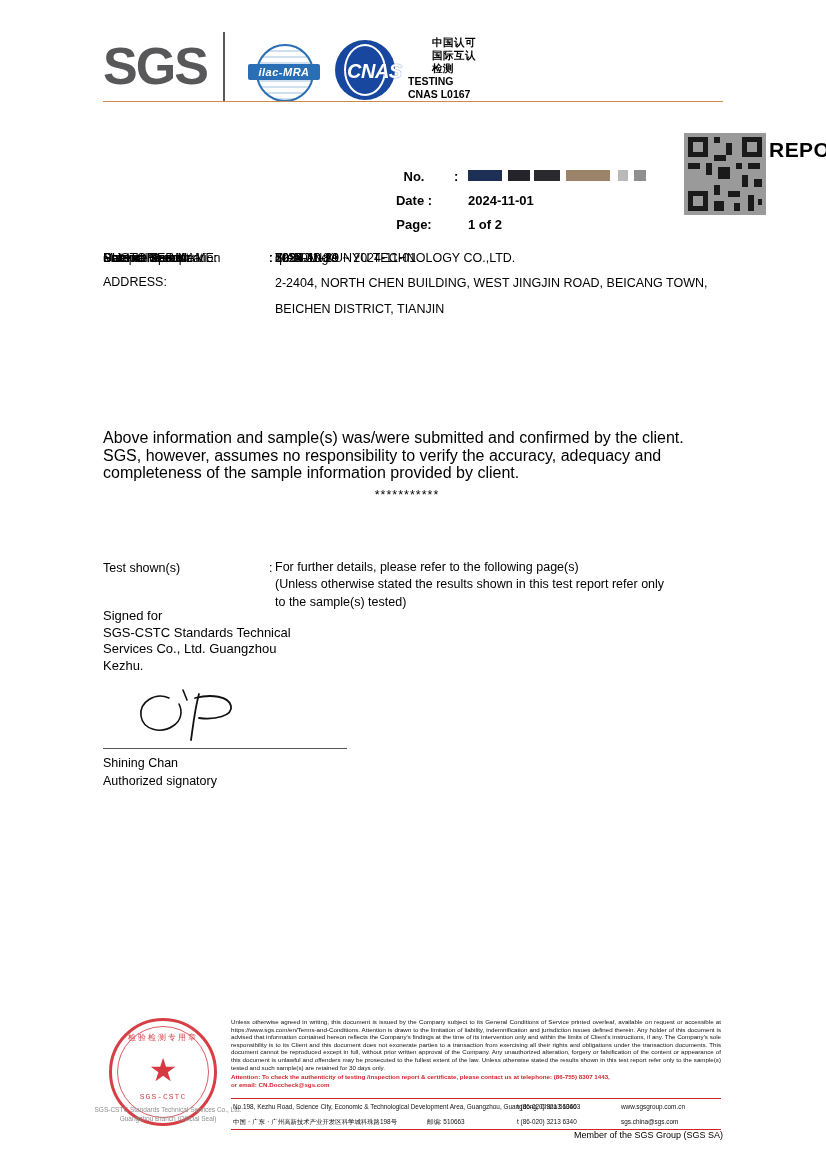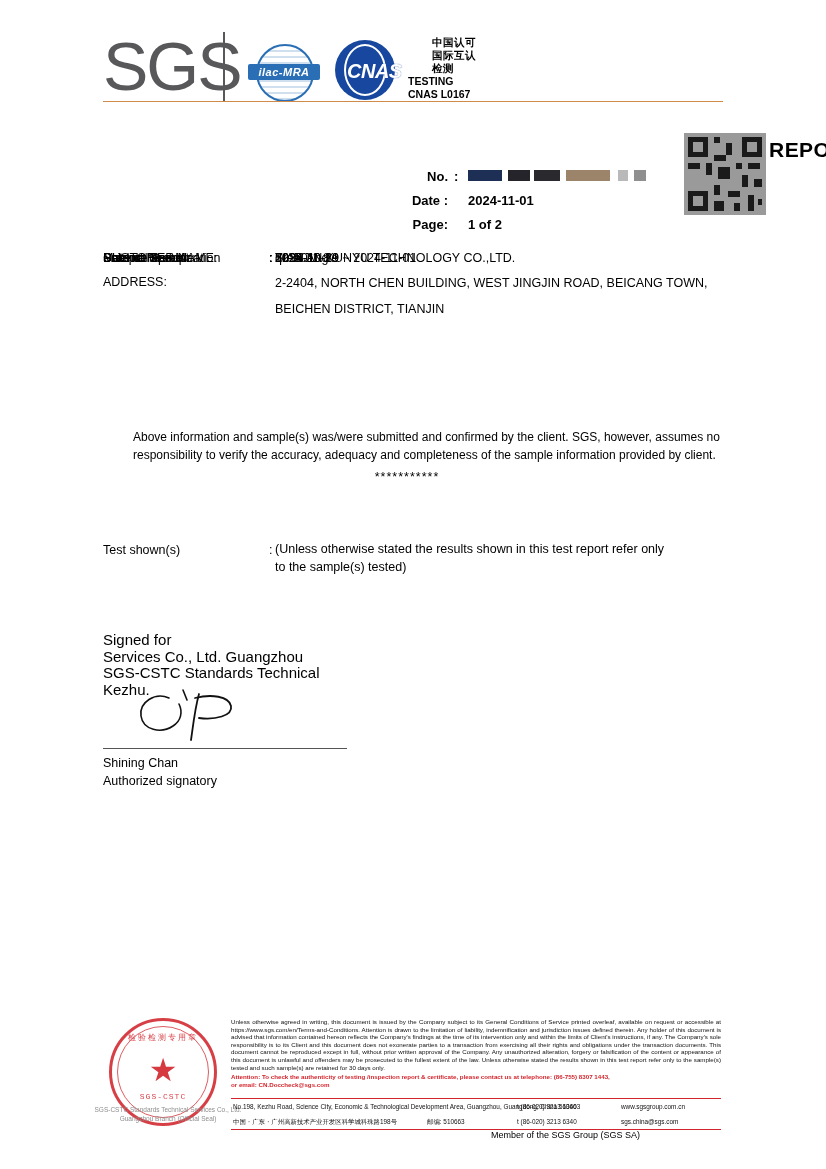--- a/index.html
+++ b/index.html
@@ -29,22 +29,22 @@
     left: 103px;
     top: 30px;
     width: 620px;
     height: 80px;
   }
   .sgs-logo {
     position: absolute;
     left: 0;
     top: 8px;
     font-family: "Liberation Sans", sans-serif;
-    font-weight: normal;
-    font-size: 68px;
+    font-weight: bold;
+    font-size: 52px;
     letter-spacing: -2px;
     color: #58585a;
     line-height: 56px;
   }
   .sgs-divider {
     position: absolute;
     left: 120px;
     top: 2px;
     width: 2px;
     height: 70px;
@@ -171,21 +171,21 @@
   }
   .meta-row {
     position: relative;
     height: 24px;
     line-height: 24px;
   }
   .meta-label {
     position: absolute;
     left: 0;
     width: 68px;
-    text-align: right;
+    text-align: center;
   }
   .meta-colon {
     position: absolute;
     left: 74px;
   }
   .meta-value {
     position: absolute;
     left: 88px;
   }
   
@@ -258,47 +258,45 @@
 
   .spacer-24 { height: 24px; }
 
   .sample-row { height: 25px; line-height: 25px; }
   .sample-row .colon { left: 166px; }
   .sample-row .val { left: 172px; }
 
   .note {
     position: relative;
     width: 608px;
-    font-size: 12px;
+    font-size: 16px;
     line-height: 17.5px;
     margin-top: 8px;
-    margin-left: 30px;
   }
   .stars {
     text-align: center;
     width: 608px;
     font-size: 12.5px;
     letter-spacing: 1px;
     margin-top: 6px;
     margin-bottom: 4px;
   }
   .result-val {
     line-height: 17.5px;
     padding-top: 3px;
   }
 
   
   .signed {
     position: absolute;
     left: 103px;
     top: 608px;
     width: 330px;
-    font-size: 15px;
+    font-size: 13px;
     line-height: 16.5px;
-    margin-top: 24px;
   }
   .sig-img {
     position: absolute;
     left: 125px;
     top: 686px;
     width: 132px;
     height: 58px;
   }
   .sig-line {
     position: absolute;
@@ -425,21 +423,21 @@
     color: #111;
     padding-top: 1px;
   }
   .addr-a { position: absolute; left: 2px; }
   .addr-b { position: absolute; left: 286px; }
   .addr-c { position: absolute; left: 390px; }
   .member {
     position: absolute;
     left: 0;
     top: 1130px;
-    width: 640px;
+    width: 723px;
     text-align: right;
     font-size: 9px;
     color: #000;
   }
 </style>
 </head>
 <body>
 
 <div class="page">
 
@@ -561,30 +559,31 @@
     <div class="sample-row">
       <span class="lbl">Science Period</span>
       <span class="colon">:</span>
       <span class="val">2024-10-29 ~ 2024-11-01</span>
     </div>
 
     <div class="row" style="min-height:56px">
       <span class="lbl">Test shown(s)</span>
       <span class="colon">:</span>
       <span class="val result-val">
+        <div>For further details, please refer to the following page(s)</div>
         <div>(Unless otherwise stated the results shown in this test report refer only</div>
         <div>to the sample(s) tested)</div>
       </span>
     </div>
   </div>
 
   <div class="signed">
     <div>Signed for</div>
+    <div>SGS-CSTC Standards Technical</div>
     <div>Services Co., Ltd. Guangzhou</div>
-    <div>SGS-CSTC Standards Technical</div>
     <div>Kezhu.</div>
   </div>
 
   <div class="sig-img">
     <svg viewBox="0 0 132 58" width="132" height="58">
       <path d="M44 12 C30 6, 14 16, 16 30 C18 44, 36 48, 48 40 C56 35, 58 26, 54 18" fill="none" stroke="#111" stroke-width="1.6" stroke-linecap="round"></path>
       <path d="M58 4 L62 14" fill="none" stroke="#111" stroke-width="1.6" stroke-linecap="round"></path>
       <path d="M74 8 C70 22, 68 40, 66 54" fill="none" stroke="#111" stroke-width="1.8" stroke-linecap="round"></path>
       <path d="M70 12 C86 8, 104 10, 106 20 C108 30, 90 34, 74 32" fill="none" stroke="#111" stroke-width="1.8" stroke-linecap="round"></path>
     </svg>

